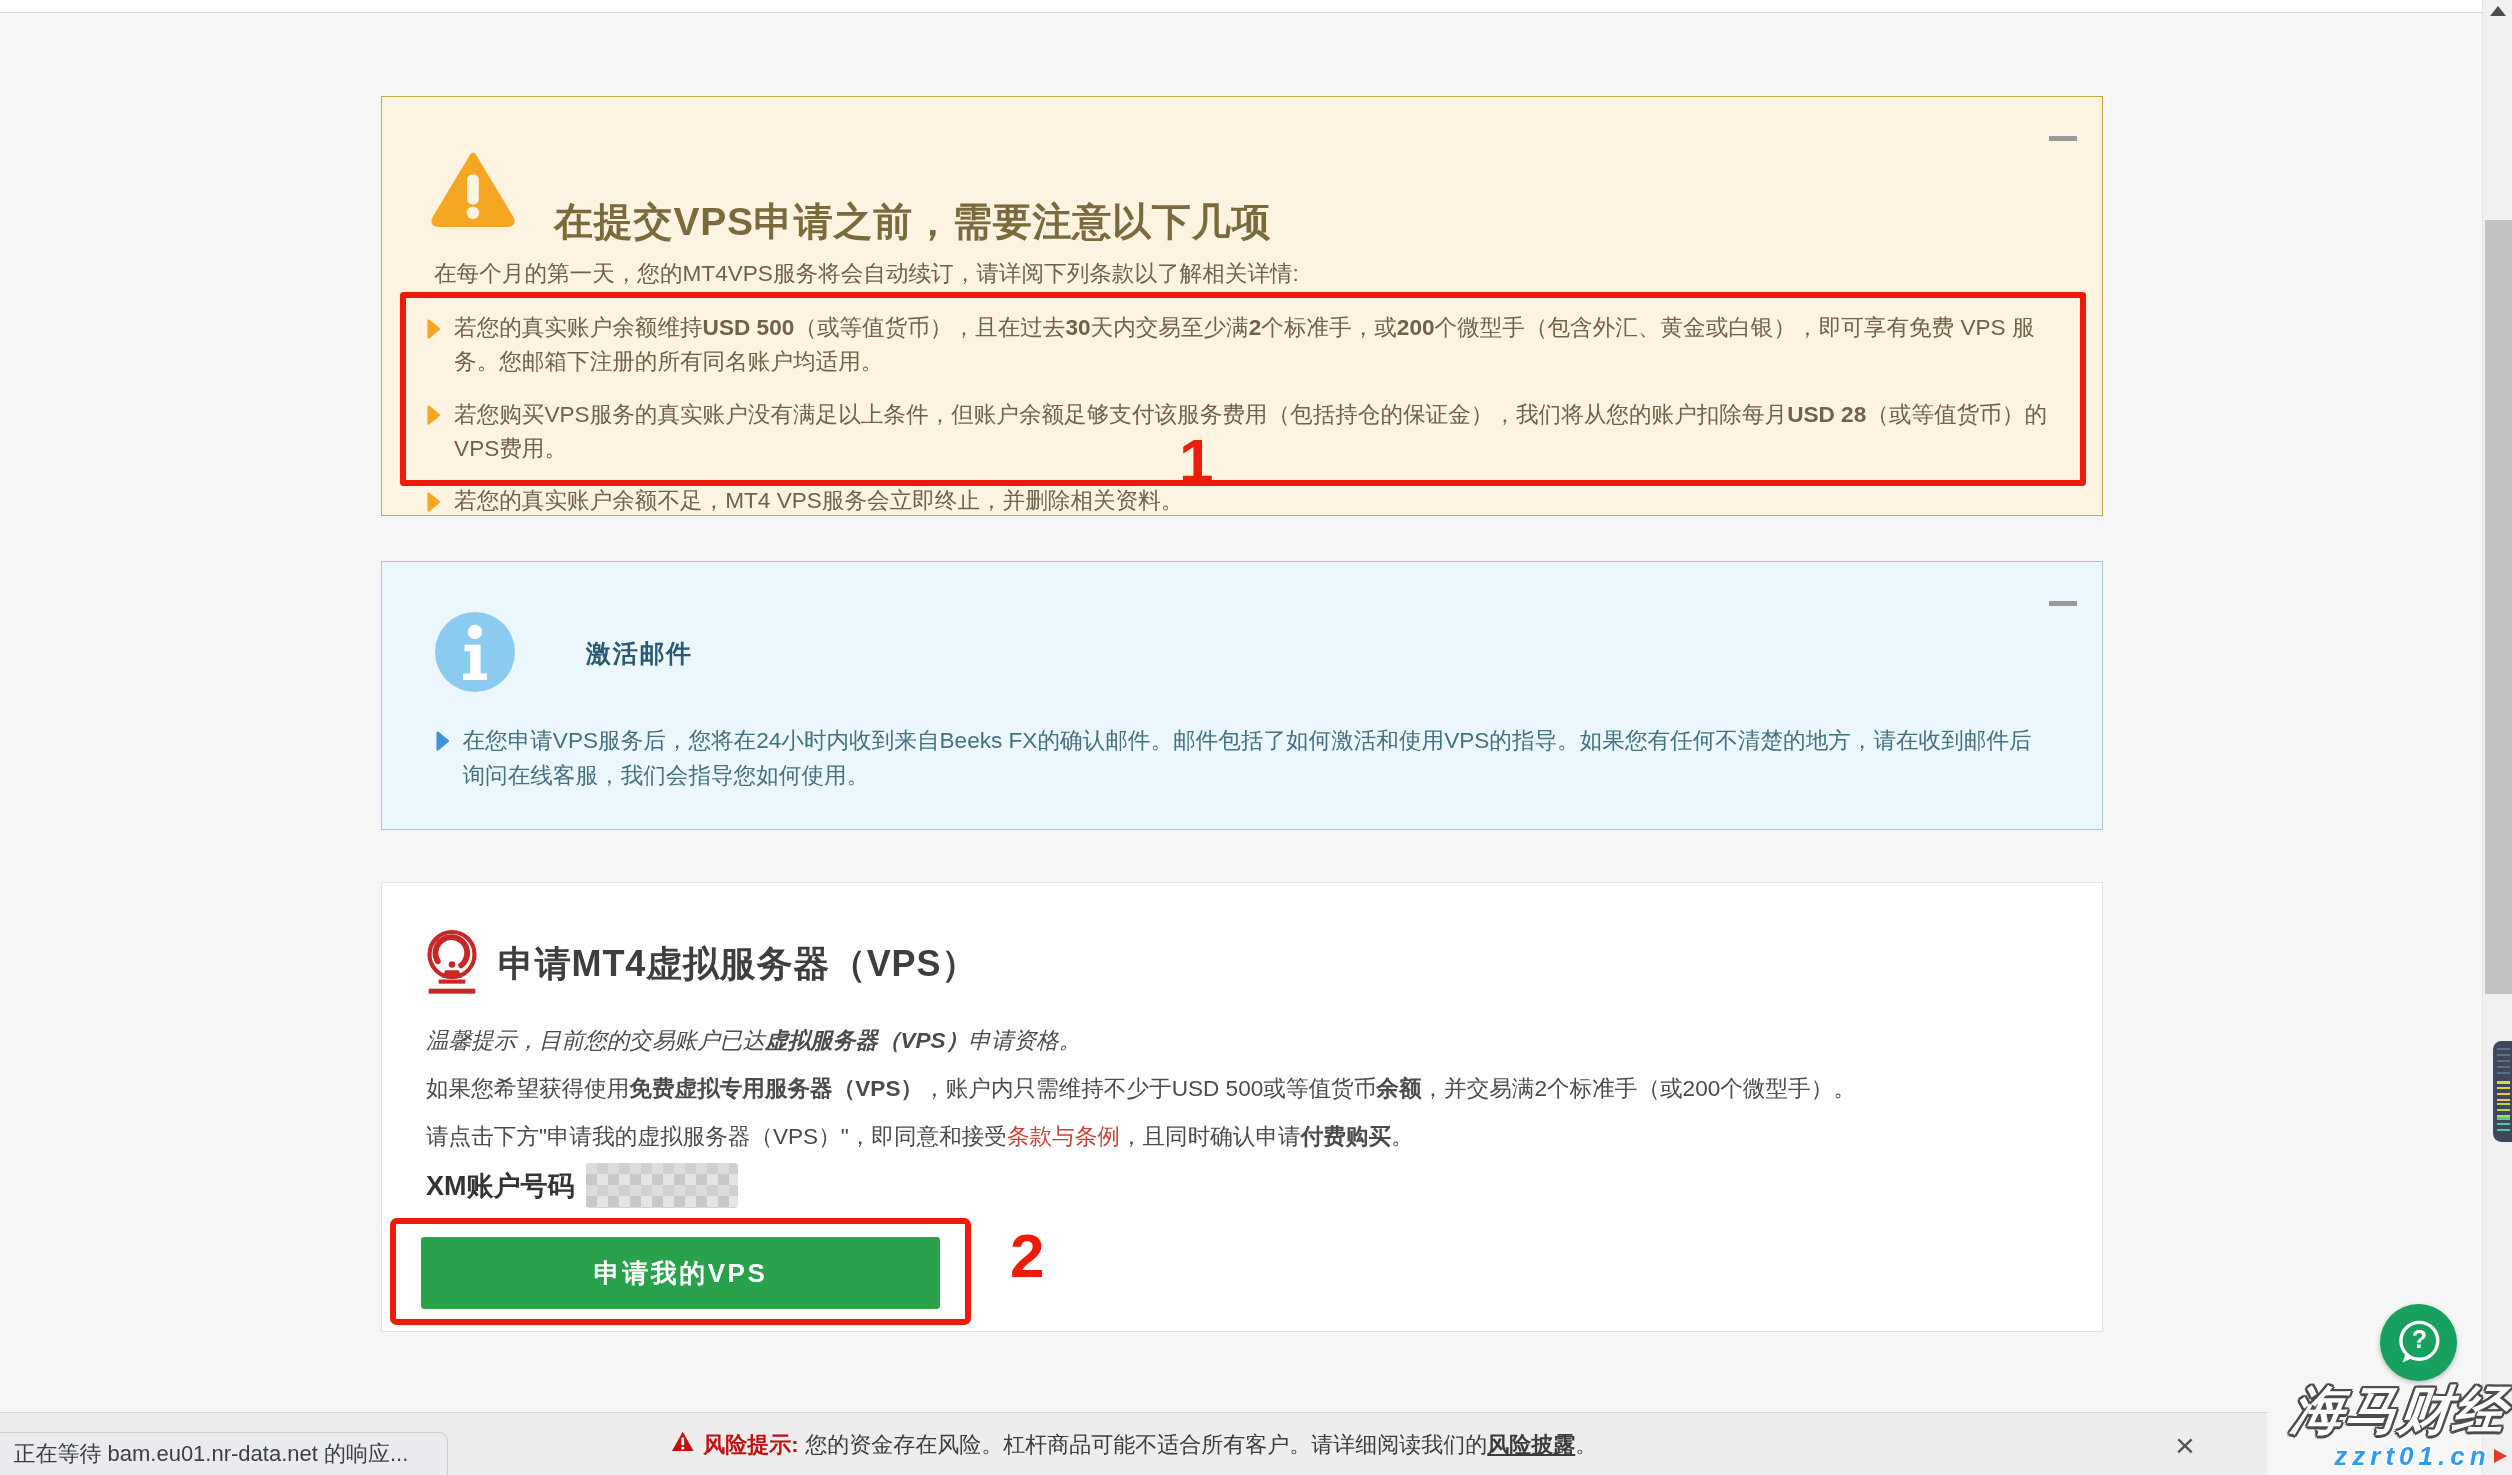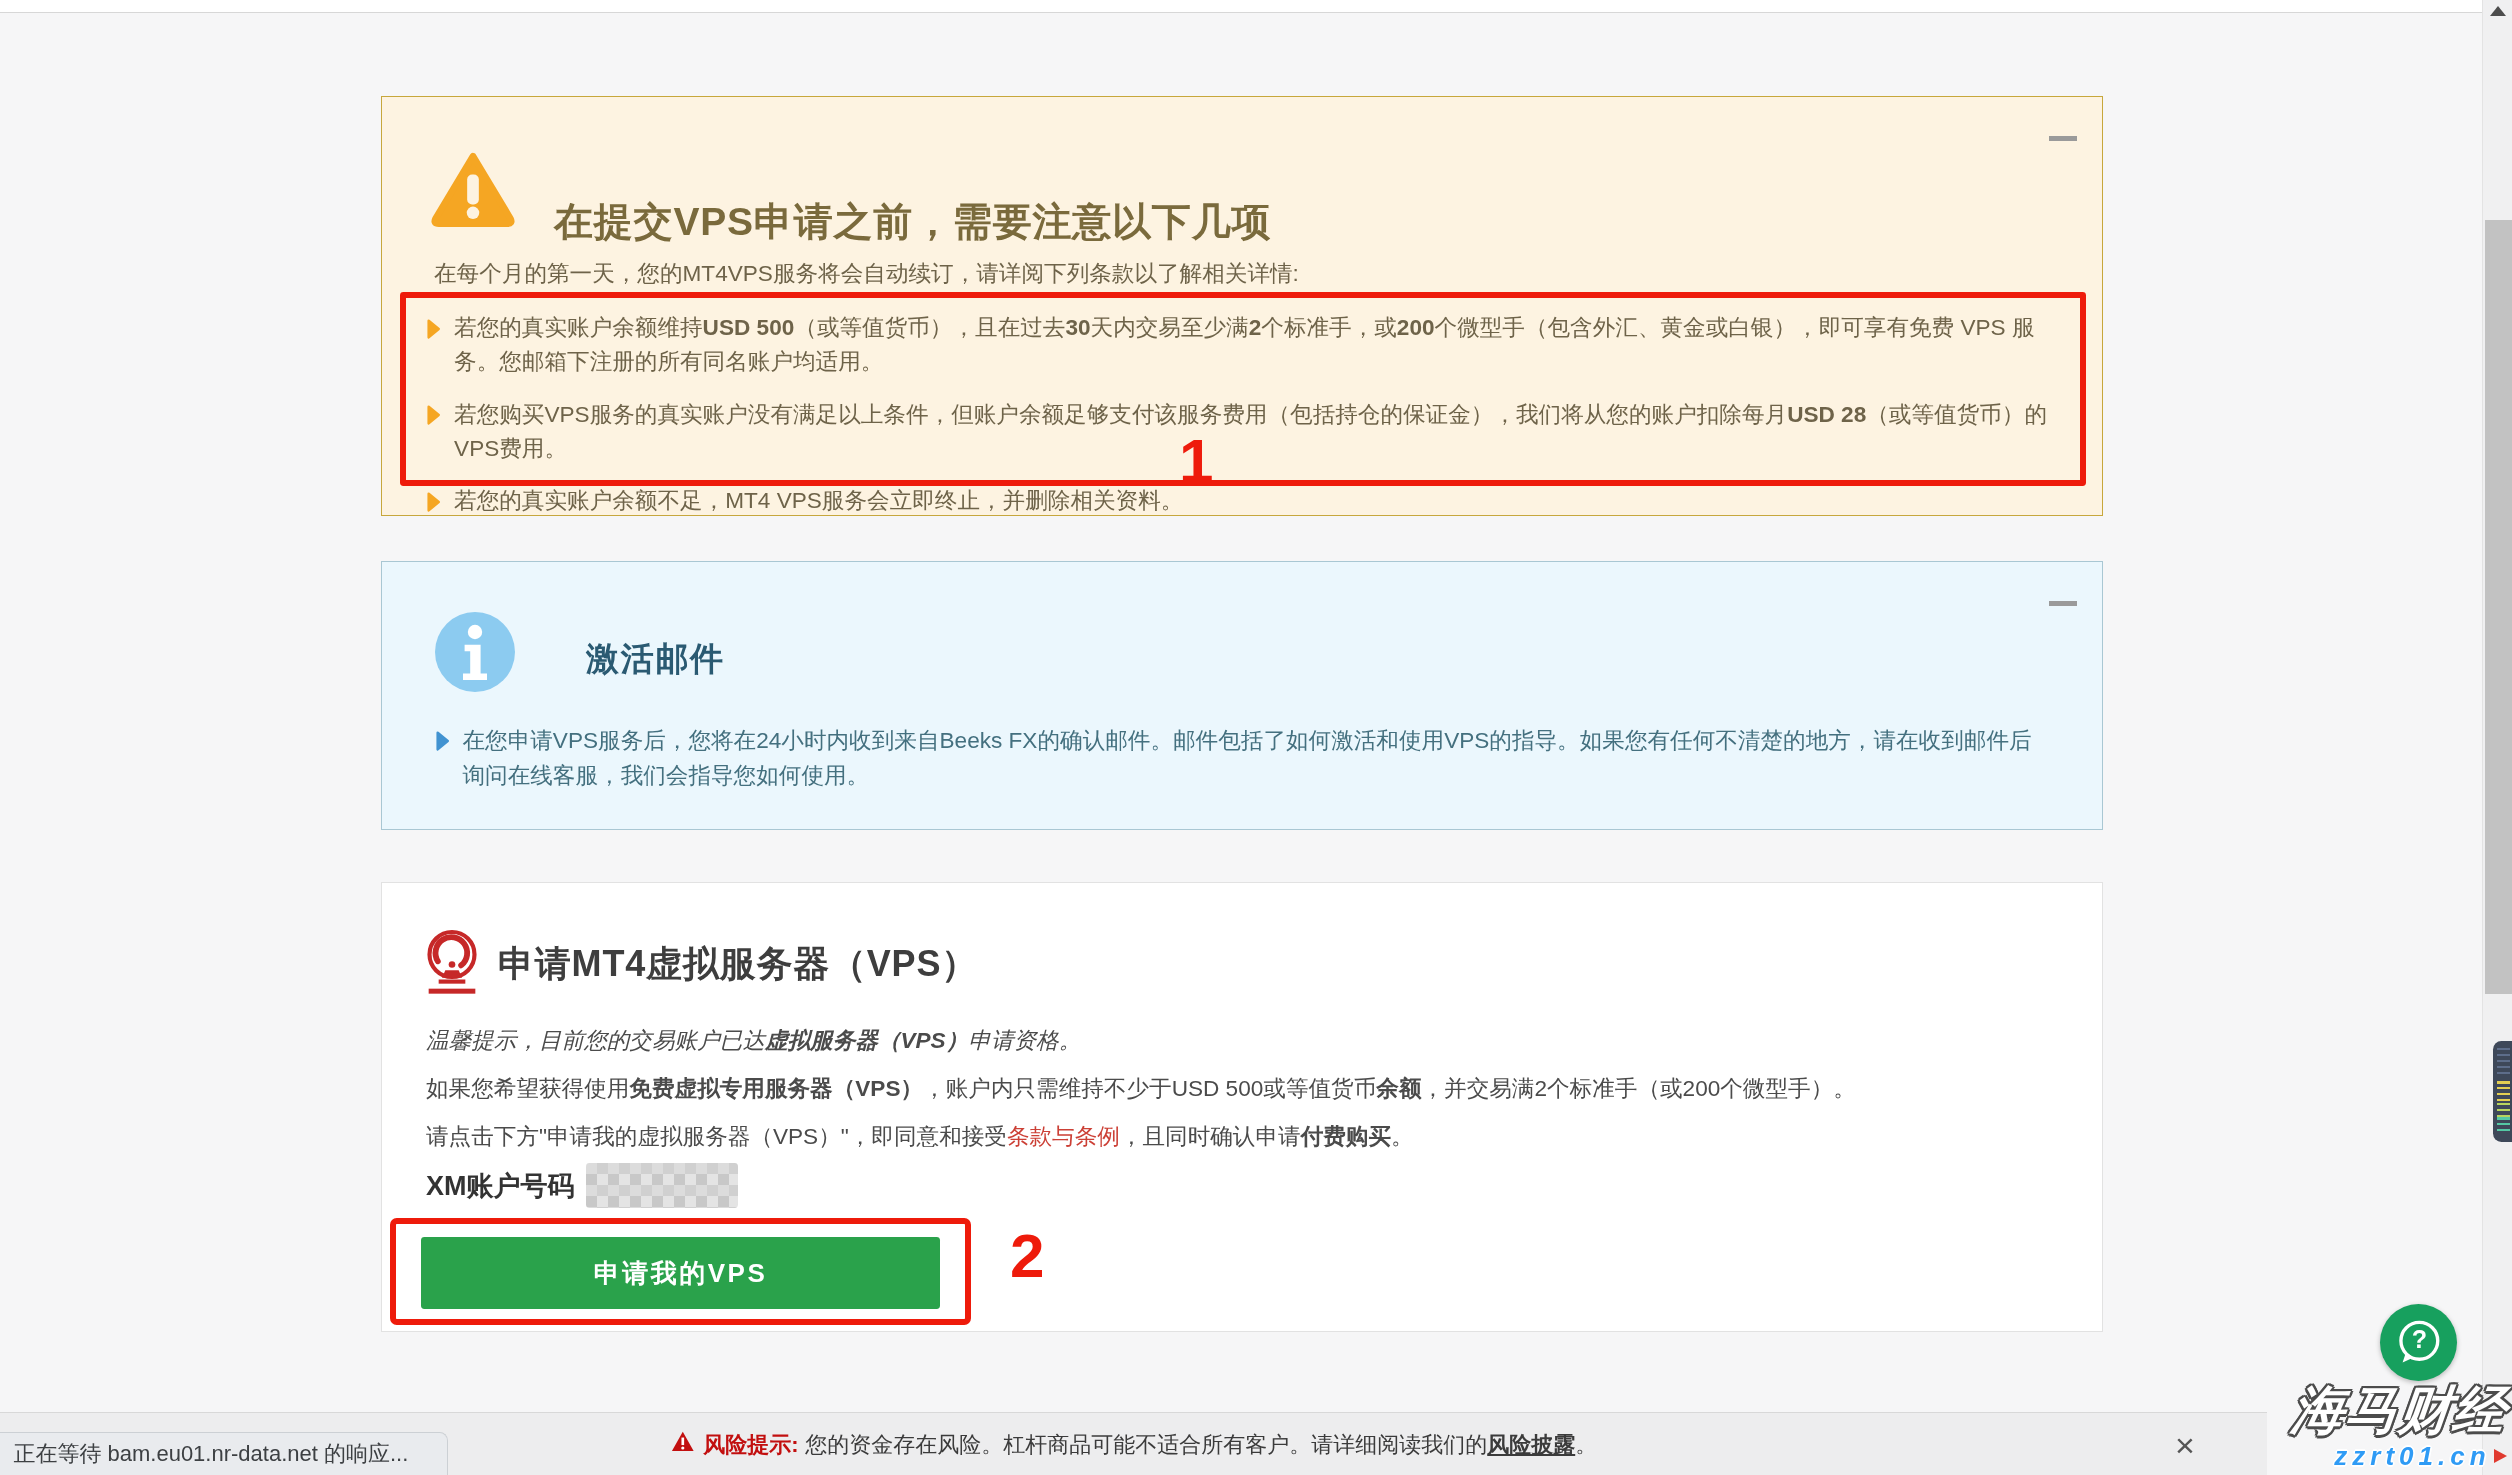--- a/index.html
+++ b/index.html
@@ -31,21 +31,21 @@
   .bullet-row .arrow { flex:0 0 auto; margin:6.7px 13.4px 0 1.7px; }
   .bullet-row p { font-size:22.6px; line-height:34px; color:#6e6349; max-width:1600px; }
   .bld { font-weight:bold; }
   .step-num { position:absolute; font-size:62px; font-weight:bold; color:#ee1b0b;
     z-index:5; line-height:1; }
   .step-1 { left:797px; top:333px; }
 
   
   .panel-info { top:561px; height:269px; background:#ebf7fd; border:1.7px solid #a9c7d3; }
   .info-circle { position:absolute; left:53px; top:50px; width:80px; height:80px; }
-  .info-title { position:absolute; left:204px; top:75px; font-size:33px; font-weight:bold;
+  .info-title { position:absolute; left:204px; top:75px; font-size:25px; font-weight:bold;
     color:#2a5a72; letter-spacing:1.7px; white-space:nowrap; }
   .info-bullet { position:absolute; left:52px; top:161px; display:flex; align-items:flex-start; }
   .info-bullet .arrow { flex:0 0 auto; margin:6.7px 13.4px 0 1.7px; }
   .info-bullet p { font-size:22.6px; line-height:35px; color:#44707f; max-width:1583px; }
 
   
   .panel-apply { top:882px; height:450px; background:#ffffff; border:1.7px solid #e2e2e2; }
   .stamp-ic { position:absolute; left:44px; top:44px; }
   .apply-title { position:absolute; left:116px; top:57px; font-size:36px; font-weight:bold;
     color:#3e3e3e; letter-spacing:0.8px; white-space:nowrap; }

